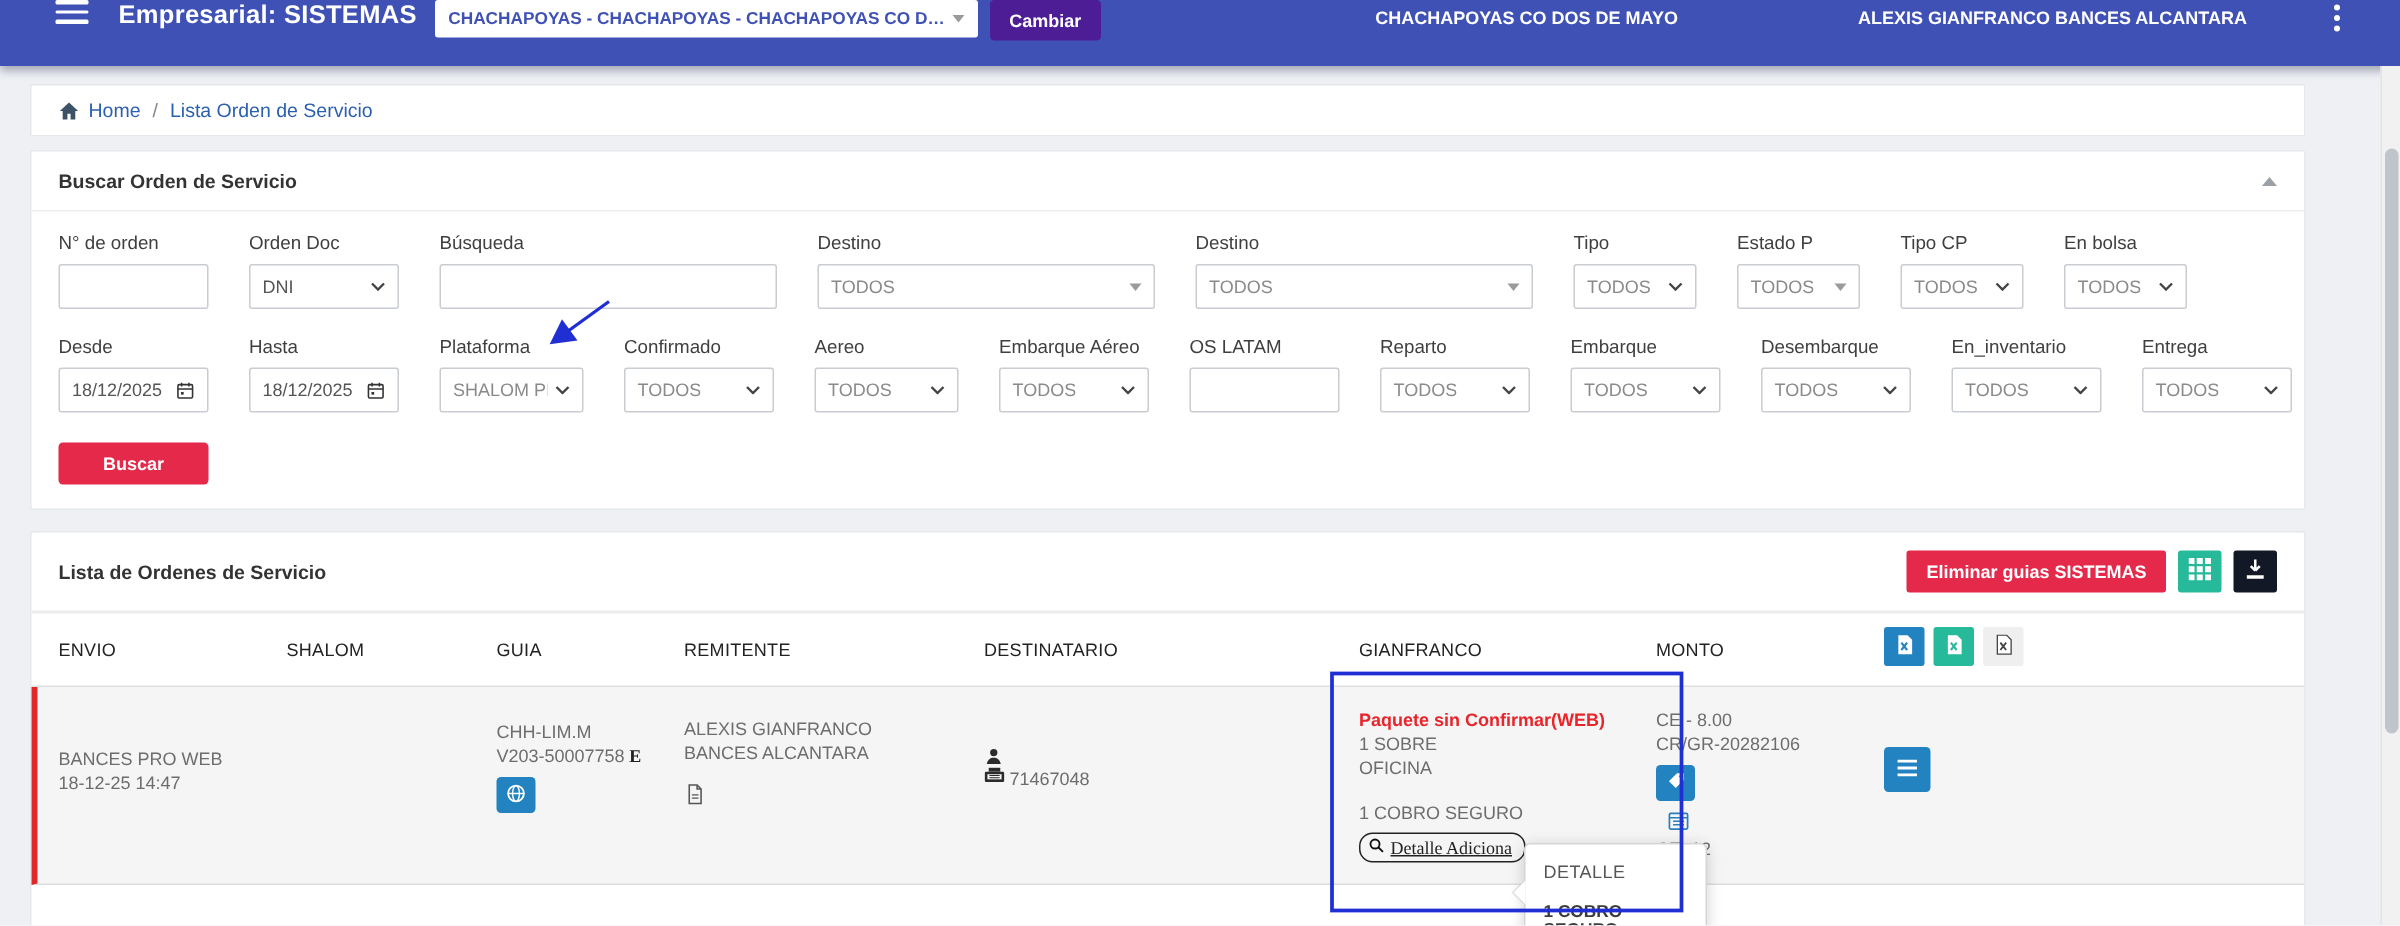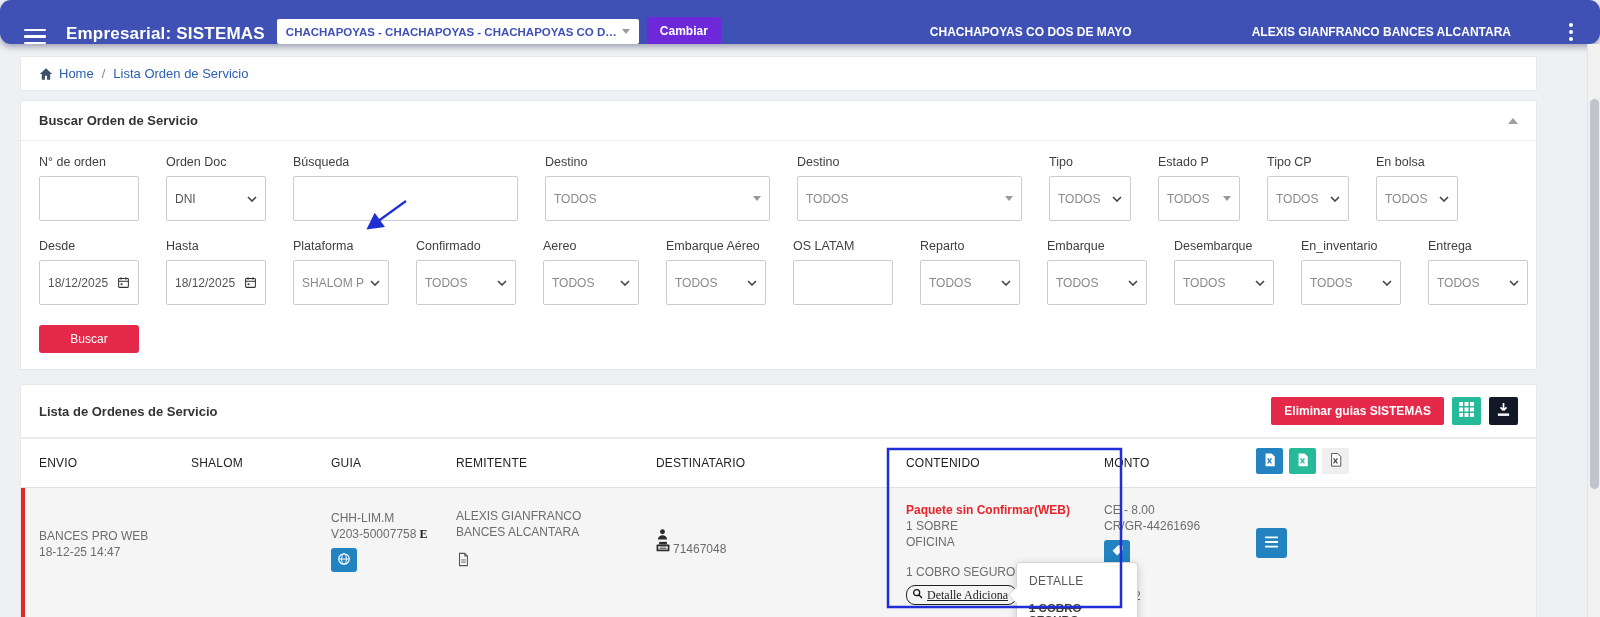--- a/index.html
+++ b/index.html
@@ -1,31 +1,31 @@
 <!DOCTYPE html>
 <html><head>
 <meta charset="utf-8">
 <style>
   html,body{margin:0;padding:0;}
   .page{position:relative;width:1600px;height:617px;overflow:hidden;background:#eef0f4;
         font-family:"Liberation Sans",sans-serif;-webkit-font-smoothing:antialiased;}
 
   
-  .navbar{position:relative;height:44px;background:#3f51b5;display:flex;align-items:flex-end;
-          padding:0 24px;box-shadow:0 3px 6px rgba(15,20,60,.35);z-index:10;border-radius:11px;}
+  .navbar{position:relative;height:44px;background:#3f51b5;display:flex;align-items:flex-start;
+          padding:0 37px;box-shadow:0 3px 6px rgba(15,20,60,.35);z-index:10;}
   .hamburger{width:22px;display:flex;flex-direction:column;gap:4px;cursor:pointer;}
   .hamburger i{display:block;height:2.5px;background:#fff;border-radius:1px;}
   .nb-title{color:#fff;font-size:17px;font-weight:bold;margin-left:20px;letter-spacing:.2px;}
   .nb-select{width:362px;height:25px;background:#fff;border-radius:2px;display:flex;align-items:center;
              padding:0 9px;margin-left:12px;cursor:pointer;box-sizing:border-box;}
   .nb-select .val{flex:1;color:#3f51b5;font-weight:bold;font-size:11.5px;white-space:nowrap;
                   overflow:hidden;text-overflow:ellipsis;}
   .caret{width:0;height:0;border-left:4px solid transparent;border-right:4px solid transparent;
          border-top:5px solid #9a9a9a;}
-  .btn-cambiar{height:27px;padding:0 13px;margin-left:8px;background:#6d28d9;color:#fff;font-weight:bold;
+  .btn-cambiar{height:27px;padding:0 13px;margin-left:8px;background:#4c1d95;color:#fff;font-weight:bold;
                font-size:12px;border:none;border-radius:3px;cursor:pointer;font-family:inherit;}
   .nb-right{margin-left:auto;display:flex;align-items:center;color:#fff;font-weight:bold;font-size:12px;}
   .nb-agency{margin-right:120px;}
   .kebab{margin-left:55px;display:flex;flex-direction:column;gap:3px;cursor:pointer;padding:3px;}
   .kebab i{width:4px;height:4px;background:#fff;border-radius:50%;display:block;}
 
   
   .container{margin:12px 63px 0 20px;}
   .panel{background:#fff;border:1px solid #e5e8ec;border-radius:2px;}
   .breadcrumb{background:#fff;height:33px;display:flex;align-items:center;gap:8px;padding:0 18px;
@@ -39,30 +39,30 @@
   .collapse-caret{width:0;height:0;border-left:5px solid transparent;border-right:5px solid transparent;
                   border-bottom:6px solid #9aa0a6;cursor:pointer;}
 
   
   .search-panel{margin-top:9px;}
   .filters{padding:14px 18px 0;}
   .frow{display:flex;}
   .frow2{margin-top:18px;}
   .field{margin-right:27px;}
   .field label{display:block;font-size:12.5px;color:#3f3f3f;margin-bottom:7px;white-space:nowrap;}
-  .ctrl{height:45px;border:1px solid #c9ccd1;border-radius:2px;background:#fff;font-size:12px;color:#555;
+  .ctrl{height:30px;border:1px solid #c9ccd1;border-radius:2px;background:#fff;font-size:12px;color:#555;
         display:flex;align-items:center;padding:0 8px;box-sizing:border-box;}
   input.ctrl{font-family:inherit;outline:none;}
   .selectbox{justify-content:space-between;cursor:pointer;gap:5px;}
   .selectbox .val{white-space:nowrap;overflow:hidden;color:#555;}
   .selectbox .val.muted{color:#8a8a8a;}
   .chev{flex:none;display:flex;}
   .w100{width:100px;} .w95{width:96px;} .w225{width:225px;} .w82{width:82px;}
   .btn-buscar{margin:20px 0 16px;width:100px;height:28px;background:#e4294b;color:#fff;border:none;
-              border-radius:3px;font-weight:normal;font-size:12px;cursor:pointer;font-family:inherit;}
+              border-radius:3px;font-weight:bold;font-size:12px;cursor:pointer;font-family:inherit;}
 
   
   .list-panel{margin-top:14px;min-height:280px;}
   .list-actions{display:flex;align-items:center;gap:8px;}
   .btn-danger{height:28px;padding:0 13px;background:#e4294b;color:#fff;font-weight:bold;font-size:12px;
               border:none;border-radius:2px;cursor:pointer;font-family:inherit;}
   .sq{width:29px;height:28px;border:none;border-radius:2px;display:flex;align-items:center;
       justify-content:center;cursor:pointer;}
   .sq.green{background:#26b99a;} .sq.dark{background:#121826;}
   .mostrar{padding:17px 18px 10px;font-size:12px;color:#333;display:flex;align-items:center;gap:8px;}
@@ -400,21 +400,21 @@
         </div>
       </div>
 
 
       <div class="tgrid thead">
         <div>ENVIO</div>
         <div>SHALOM</div>
         <div>GUIA</div>
         <div>REMITENTE</div>
         <div>DESTINATARIO</div>
-        <div>CONTENIDO</div>
+        <div>GIANFRANCO</div>
         <div>MONTO</div>
         <div class="xl-btns">
           <button class="xlb blue">
             <span><svg width="13" height="14" viewBox="0 0 14 16">
                   <path d="M2.5 0.5h7L13 4v11H2.5z" fill="#fff"></path>
                   <path d="M4.8 6.2l4.4 5.6M9.2 6.2l-4.4 5.6" stroke="#2383c1" stroke-width="1.6"></path>
                 </svg></span>
           </button>
           <button class="xlb green">
             <span><svg width="13" height="14" viewBox="0 0 14 16">
@@ -482,21 +482,21 @@
           <div class="detalle">
             <span><svg width="11" height="11" viewBox="0 0 16 16" fill="none" stroke="#111" stroke-width="1.8">
                   <circle cx="6.8" cy="6.8" r="4.4"></circle>
                   <path d="M10.2 10.2L14.5 14.5"></path>
                 </svg></span>
             <span class="txt">Detalle Adiciona</span>
           </div>
         </div>
         <div class="c-monto">
           <div>CE - 8.00</div>
-          <div>CR/GR-44261696</div>
+          <div>CR/GR-20282106</div>
           <button class="mini-btn">
             <span><svg width="13" height="13" viewBox="0 0 16 16" fill="#fff">
                   <path d="M8.6 1.8H14.2v5.6L7.6 14 2 8.4z"></path>
                   <circle cx="11.6" cy="4.4" r="1.2" fill="#2383c1"></circle>
                 </svg></span>
           </button>
           <div class="list-ic-row">
               <svg width="14" height="13" viewBox="0 0 16 15" fill="none" stroke="#2a7fbf" stroke-width="1.3">
                 <rect x="1" y="1.5" width="14" height="12" rx="1"></rect>
                 <path d="M1 4.8h14M3.8 7.5h8.4M3.8 10.2h8.4"></path>

